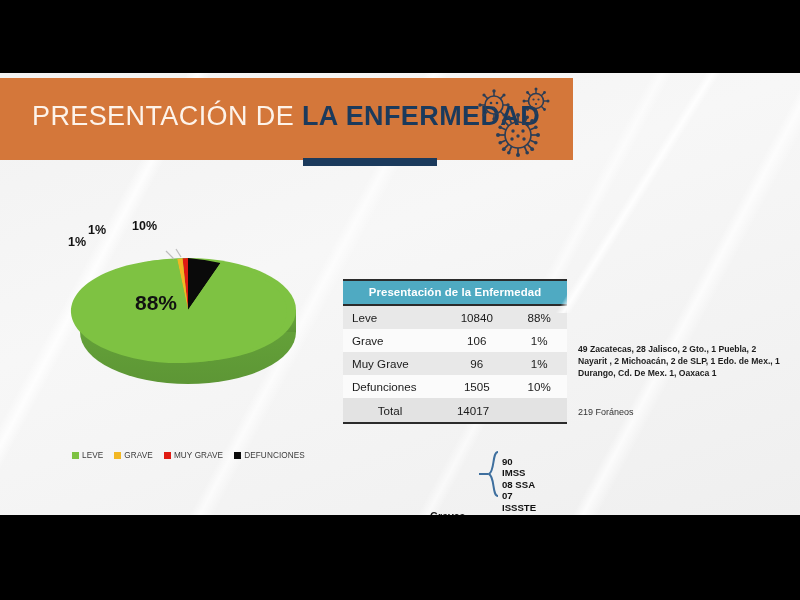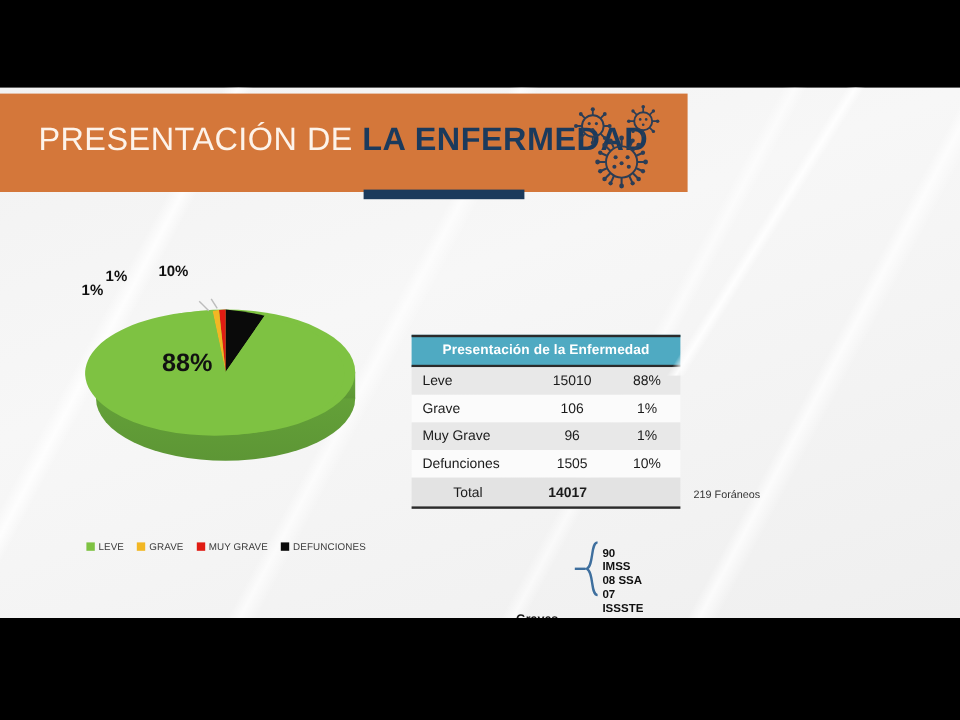--- a/index.html
+++ b/index.html
@@ -64,21 +64,21 @@
   .trow.alt{background:#e8e8e8;}
   .trow.plain{background:#fbfbfb;}
   .c-lab{width:94px;padding-left:9px;}
   .c-num{width:72px;text-align:center;}
   .c-pct{width:58px;text-align:center;}
   #trow-total{
     display:flex;align-items:center;height:24px;font-size:11.6px;background:#e3e3e3;
     border-bottom:2.5px solid #2b2b2b;color:#1a1a1a;
   }
   #trow-total .c-lab{text-align:center;padding-left:0;}
-  #trow-total .c-num{font-weight:bold;}
+  #trow-total .c-num{font-weight:normal;}
 
   
   #sidenote{
     position:absolute;left:578px;top:270px;width:208px;font-size:8.6px;font-weight:bold;
     color:#1d1d1d;line-height:12.2px;
   }
   #foraneos{
     position:absolute;left:578px;top:334px;font-size:9px;color:#333;font-weight:normal;
   }
 
@@ -256,21 +256,21 @@
         <i class="sw" style="background:#0a0a0a"></i>
         <span>DEFUNCIONES</span>
       </span>
     </div>
 
     <div id="tbl">
       <div id="tbl-head">Presentación de la Enfermedad</div>
 
       <div class="trow alt">
         <span class="c-lab">Leve</span>
-        <span class="c-num">15010</span>
+        <span class="c-num">10840</span>
         <span class="c-pct">88%</span>
       </div>
       <div class="trow plain">
         <span class="c-lab">Grave</span>
         <span class="c-num">106</span>
         <span class="c-pct">1%</span>
       </div>
       <div class="trow alt">
         <span class="c-lab">Muy Grave</span>
         <span class="c-num">96</span>
@@ -281,20 +281,21 @@
         <span class="c-num">1505</span>
         <span class="c-pct">10%</span>
       </div>
       <div id="trow-total">
         <span class="c-lab">Total</span>
         <span class="c-num">14017</span>
         <span class="c-pct"></span>
       </div>
     </div>
 
+    <div id="sidenote">49 Zacatecas, 28 Jalisco, 2 Gto., 1 Puebla, 2 Nayarit , 2 Michoacán, 2 de SLP, 1 Edo. de Mex., 1 Durango, Cd. De Mex. 1, Oaxaca 1</div>
     <div id="foraneos">219 Foráneos</div>
 
     <div class="bgrp" id="grp-graves">
       <span class="blabel" style="left:0;top:16px;margin-top:44px;">Graves</span>
       <span class="dash" style="left:49px;top:22px;width:9px;"></span>
       <svg class="brace" style="left:57px;top:0;" width="14" height="46" viewBox="0 0 14 46">
         <path d="M11 1 C5 1 8 20 2 23 C8 26 5 45 11 45" fill="none" stroke="#3e6f9e" stroke-width="2"></path>
       </svg>
       <div class="bitems" style="left:72px;top:5px;">
         <div>90 IMSS</div>

